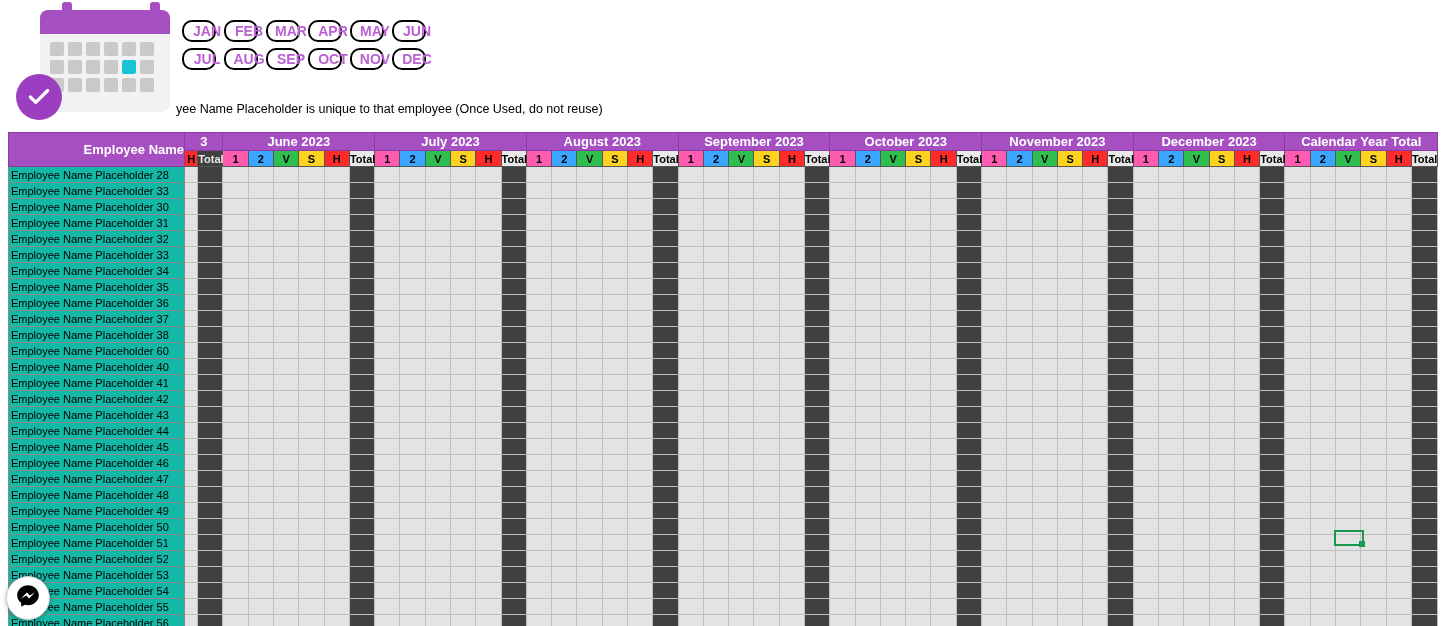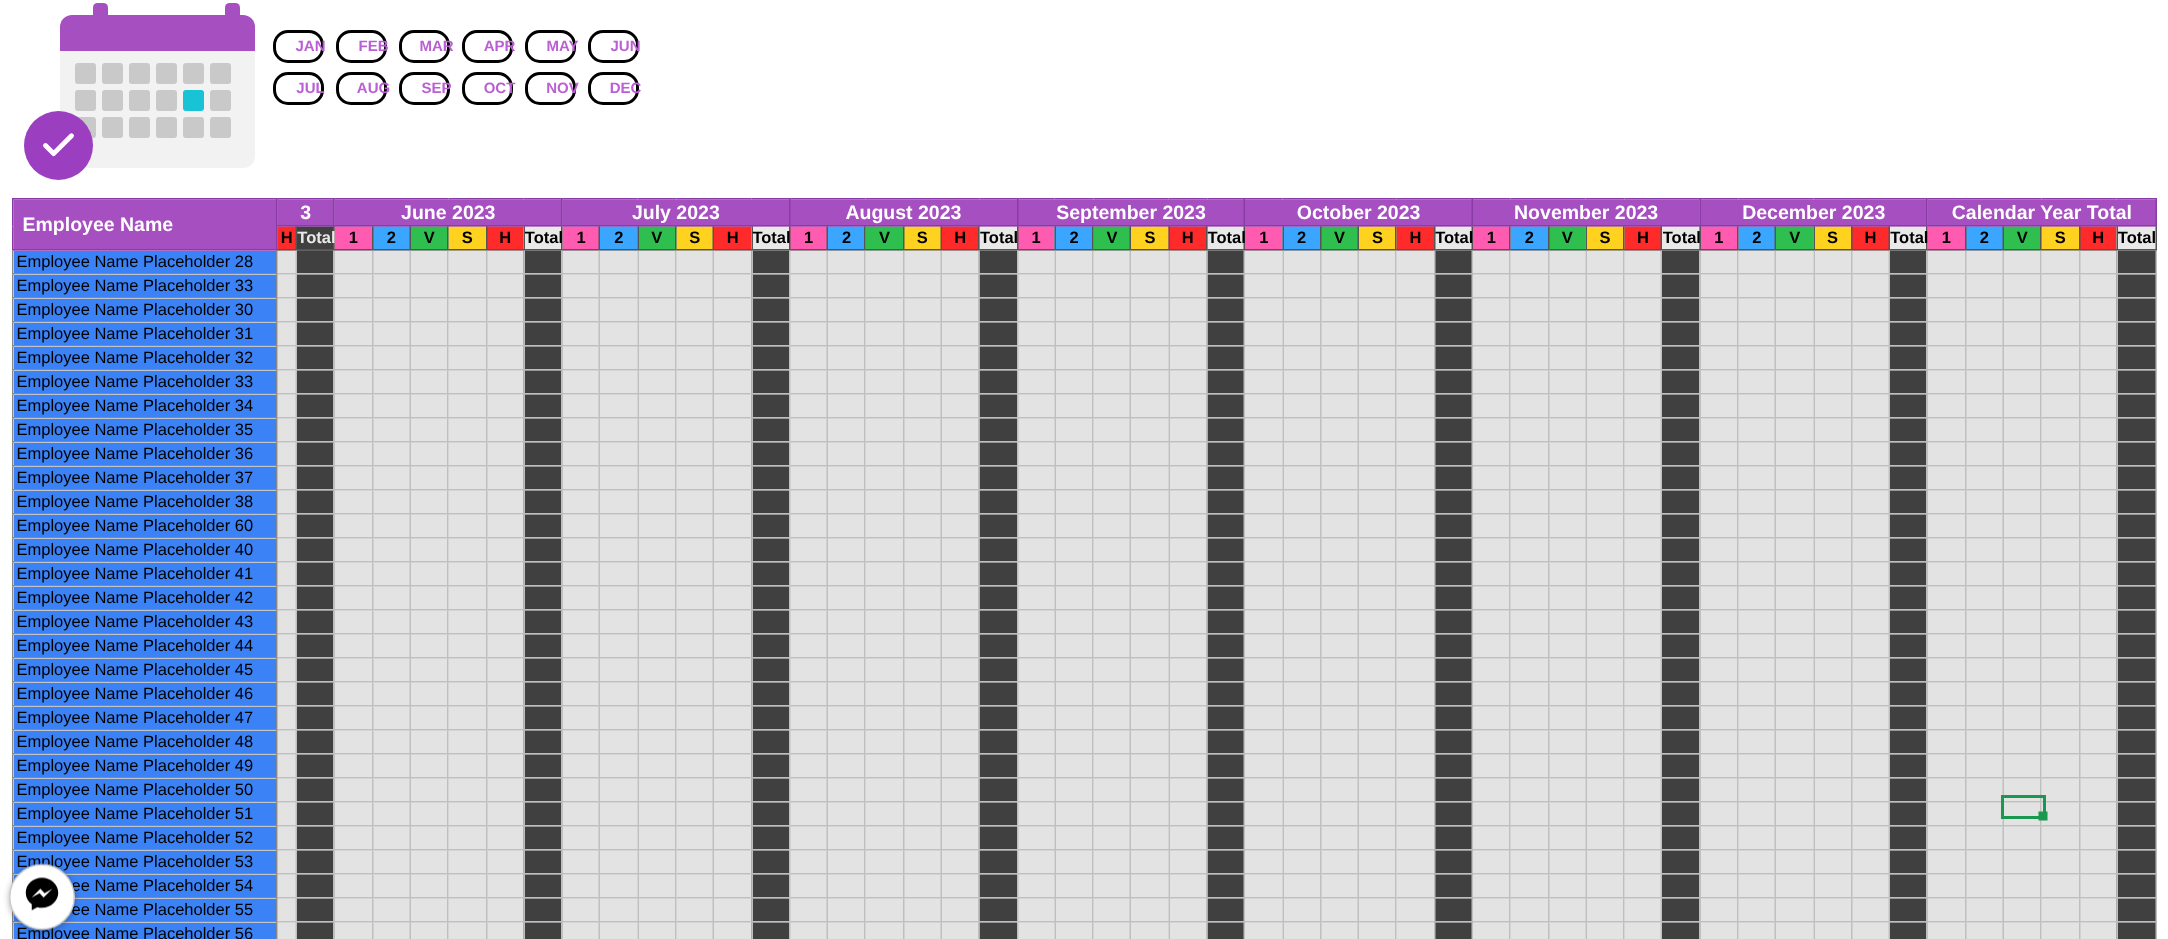--- a/index.html
+++ b/index.html
@@ -12,48 +12,48 @@
 .cal-top { position: absolute; top: 8px; left: 30px; width: 130px; height: 24px; background: #a64fc1; border-radius: 8px 8px 0 0; }
 .cal-ring { position: absolute; top: 0; width: 10px; height: 18px; background: #a64fc1; border-radius: 3px; }
 .cal-ring.r1 { left: 52px; } .cal-ring.r2 { left: 140px; }
 .cal-dot { position: absolute; width: 14px; height: 14px; background: #c9c9c9; border-radius: 2px; }
 .cal-dot.on { background: #19c3d6; }
 .badge { position: absolute; top: 72px; left: 6px; width: 46px; height: 46px; border-radius: 50%; background: #9b3fc0; display:flex; align-items:center; justify-content:center; }
 .badge svg { width: 26px; height: 26px; }
 
 .nav { position: absolute; top: 20px; left: 182px; display: flex; flex-direction: column; gap: 6px; }
 .nav-row { display: flex; gap: 8px; }
-.nav-btn { width: 34px; height: 22px; border: 2px solid #000; border-radius: 10px; background: #fff; color: #bb5fd4; font-size: 10px; font-weight: 700; display:flex; align-items:center; justify-content:center; cursor:pointer;padding-left:16px; }
+.nav-btn { width: 34px; height: 22px; border: 2px solid #000; border-radius: 10px; background: #fff; color: #bb5fd4; font-size: 14px; font-weight: 700; display:flex; align-items:center; justify-content:center; cursor:pointer;padding-left:16px; }
 
 .heading { position: absolute; top: 78px; left: 176px; font-size: 20px; font-weight: 700; color:#000; }
 .note1 { position: absolute; top: 102px; left: 176px; font-size: 12.5px; color:#000; }
 .note2 { position: absolute; top: 118px; left: 176px; font-size: 12.5px; color:#000; }
 
 
 .grid-wrap { position: absolute; top: 132px; left: 8px; width: 1430px; }
 table { border-collapse: collapse; table-layout: fixed; width: 100%; }
 th, td { padding: 0; }
 
 
 .month-row th { background: #a64fc1; color:#fff; font-size: 13px; font-weight: 700; height: 18px; border: 1px solid #8a3ca5; }
 
 
 .code-row th { height: 16px; font-size: 11px; font-weight: 700; border: 1px solid #555; }
-.emp-head { background:#a64fc1; color:#fff; text-align:left; padding-left:6px; vertical-align:middle; }
+.emp-head { background:#a64fc1; color:#fff; text-align:right; padding-left:6px; vertical-align:middle; }
 .c1 { background:#ff5bb0; color:#000; }
 .c2 { background:#3aa6ff; color:#000; }
 .cV { background:#2fbf4f; color:#000; }
 .cS { background:#ffd21f; color:#000; }
 .cH { background:#ff2a2a; color:#000; }
 .cT { background:#e9e9e9; color:#000; }
 .pT { background:#404040; color:#e9e9e9; }
 
 
 .body-row td { height: 16px; font-size: 11px; border: 1px solid #bfbfbf; }
-td.name { background:#3b82f6; color:#000; padding-left:2px; white-space:nowrap; overflow:hidden; border:1px solid #888; }
+td.name { background:#14b8a6; color:#000; padding-left:2px; white-space:nowrap; overflow:hidden; border:1px solid #888; }
 td.cell { background:#e3e3e3; }
 td.tot  { background:#404040; }
 td.ptot { background:#404040; }
 
 
 col.employee { width: 174px; }
 col.partialH { width: 13px; }
 col.partialT { width: 25px; }
 col.code { width: 25px; }
 col.total { width: 25px; }
@@ -113,20 +113,21 @@
     <div class="nav-row" id="nav-row-2">
         <div class="nav-btn">JUL</div>
         <div class="nav-btn">AUG</div>
         <div class="nav-btn">SEP</div>
         <div class="nav-btn">OCT</div>
         <div class="nav-btn">NOV</div>
         <div class="nav-btn">DEC</div>
       </div>
   </div>
 
+  <div class="note1">yee Name Placeholder is unique to that employee (Once Used, do not reuse)</div>
 </div>
 
 <div class="grid-wrap">
   <table id="grid">
     <colgroup id="cols">
         <col class="employee">
         <col class="partialH">
         <col class="partialT">
         <col class="code">
         <col class="code">

